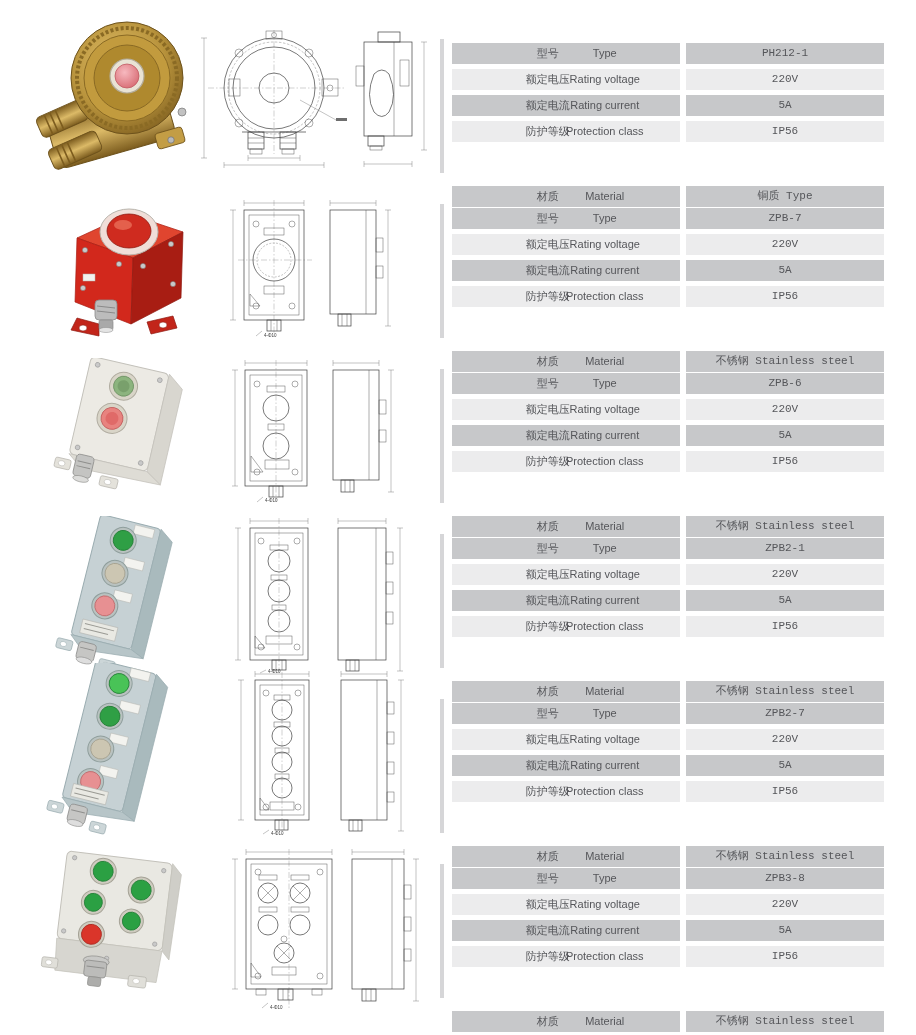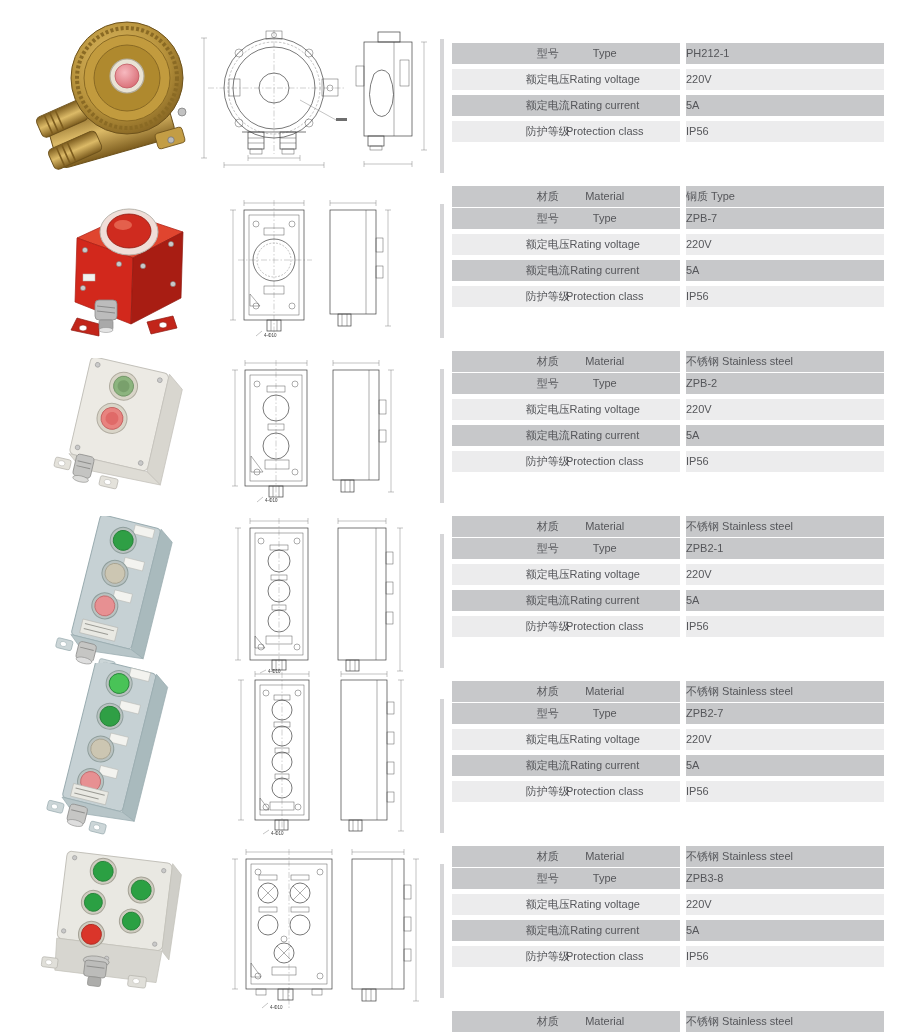--- a/index.html
+++ b/index.html
@@ -6,21 +6,21 @@
   body{width:916px;height:1035px;background:#ffffff;position:relative;overflow:hidden;
        font-family:"Liberation Sans",sans-serif;color:#55565a;}
   .photo,.dwg-box,.spec{position:absolute;}
   .photo svg,.dwg-box svg{display:block;width:100%;height:100%;}
   .spec{left:440px;width:450px;}
   .spec .bar{position:absolute;left:0;top:-4px;width:4px;height:134px;background:#d6d6d8;}
   .srow{position:absolute;left:12px;width:432px;height:21px;font-size:11px;}
   .labels{position:absolute;left:0;top:0;width:228px;height:21px;}
   .cn{position:absolute;left:42%;transform:translateX(-50%);line-height:21px;white-space:nowrap;}
   .en{position:absolute;left:67%;transform:translateX(-50%);line-height:21px;white-space:nowrap;}
-  .value{position:absolute;left:234px;top:0;width:198px;height:21px;text-align:left;line-height:21px;white-space:nowrap;}
+  .value{position:absolute;left:234px;top:0;width:198px;height:21px;text-align:center;line-height:21px;white-space:nowrap;font-family:Liberation Mono, monospace;}
   .d{background:#c7c8ca;}
   .l{background:#ececed;}
   .r0{top:0;} .r1{top:26px;} .r2{top:52px;} .r3{top:78px;} .r4{top:104px;margin-top:39px;}
   
   .ln{fill:none;stroke:#3f3f3f;stroke-width:.7}
   .lt{fill:none;stroke:#4a4a4a;stroke-width:.45}
   .dm{fill:none;stroke:#7a7a7a;stroke-width:.45}
   .cl{fill:none;stroke:#8a8a8a;stroke-width:.4;stroke-dasharray:6 2 1.5 2}
   .tin{font:4.5px "Liberation Sans",sans-serif;fill:#444}
 </style>
@@ -381,21 +381,21 @@
 </svg>
 </div>
 
 <div class="spec" style="top:373px">
  <div class="bar"></div>
  <div class="srow r0">
       <div class="labels d">
         <span class="cn">型号</span>
         <span class="en">Type</span>
       </div>
-      <div class="value d">ZPB-2</div>
+      <div class="value d">ZPB-6</div>
     </div>
  <div class="srow r1">
       <div class="labels l">
         <span class="cn">额定电压</span>
         <span class="en">Rating voltage</span>
       </div>
       <div class="value l">220V</div>
     </div>
  <div class="srow r2">
       <div class="labels d">

